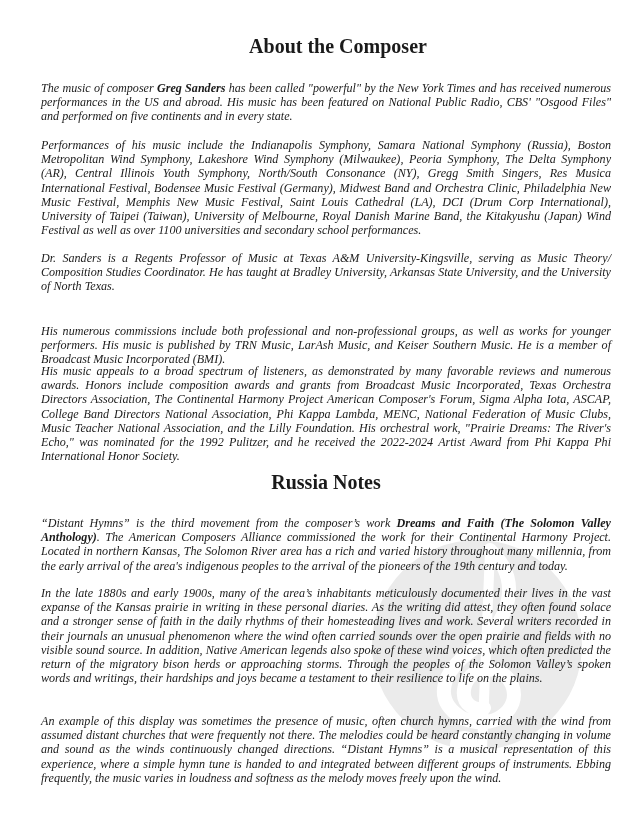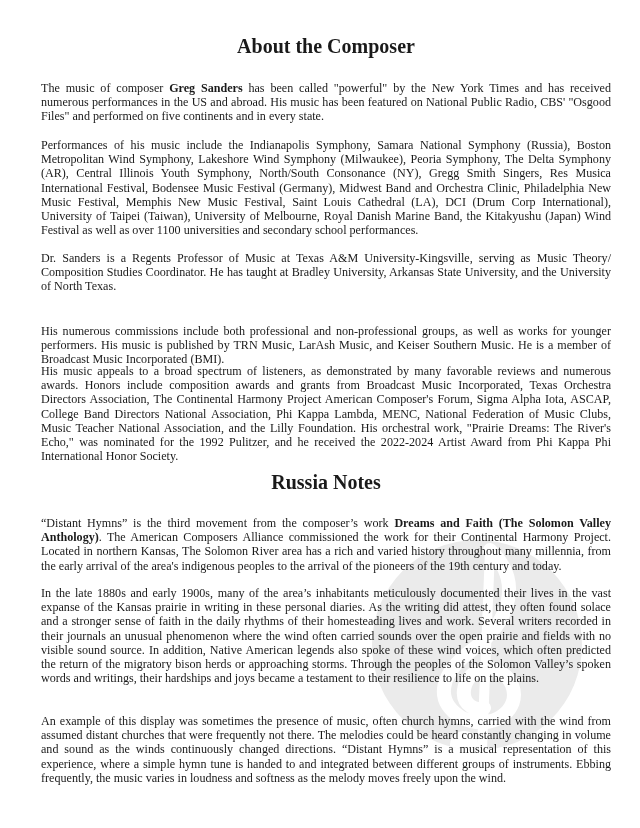--- a/index.html
+++ b/index.html
@@ -10,25 +10,25 @@
   .watermark {
     position: absolute; left: 372px; top: 540px; width: 210px; height: 210px;
     border-radius: 50%; background: #ebebeb; overflow: hidden; z-index: 0;
   }
   .watermark svg { position: absolute; left: 0; top: 0; width: 210px; height: 210px; }
   .page { position: absolute; left: 41px; top: 0; width: 570px; z-index: 1; }
   h1 {
     font-family: "Liberation Serif", serif; font-weight: bold; font-size: 20px;
     text-align: center; margin: 0; line-height: 24px;
   }
-  #title-composer { position: absolute; top: 34px; left: 0; width: 570px; }
+  #title-composer { position: absolute; top: 34px; left: 12px; width: 570px; }
   #title-notes { position: absolute; top: 470px; left: 0; width: 570px; }
   p {
     margin: 0; font-size: 12.1px; line-height: 14.2px; text-align: justify;
-    position: absolute; left: 0; width: 570px;
+    position: absolute; left: 0; width: 570px; font-style: italic;
   }
   b { font-weight: bold; }
 </style>
 </head>
 <body>
 
 <div class="watermark">
   <svg viewBox="0 0 210 210">
     <path d="M118 10 C 150 40, 140 80, 100 110 C 70 132, 60 160, 90 178 C 120 192, 150 170, 140 145 C 130 122, 95 125, 92 150 C 90 165, 105 172, 112 168" fill="none" stroke="#ffffff" stroke-width="14" stroke-linecap="round"></path>
     <path d="M118 10 L 110 210" fill="none" stroke="#ffffff" stroke-width="10" stroke-linecap="round"></path>

